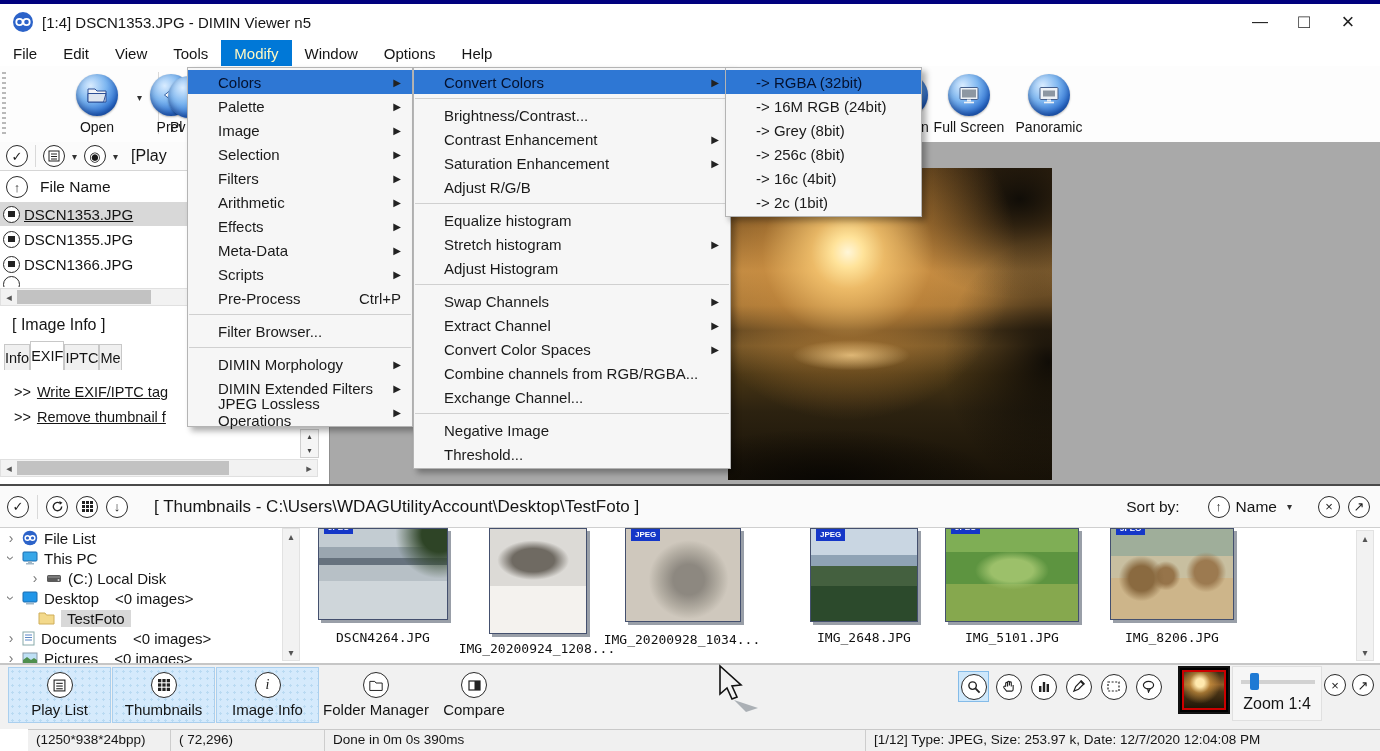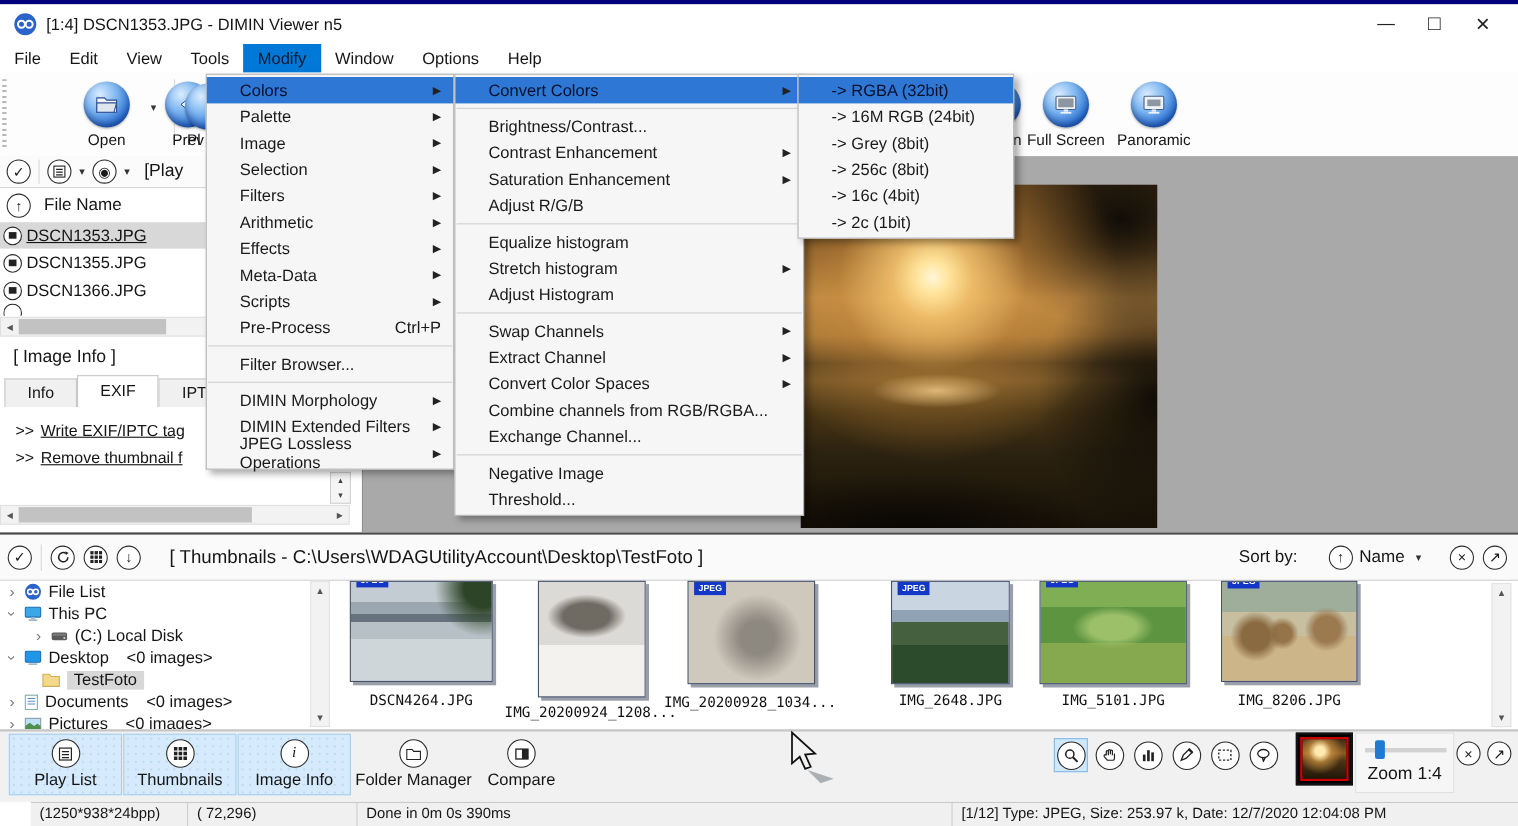--- a/index.html
+++ b/index.html
@@ -7,21 +7,21 @@
        font-family:"Liberation Sans",sans-serif;color:#151515;font-size:15px;}
   .abs{position:absolute;}
   
   .topline{left:0;top:0;width:1380px;height:4px;background:#00007e;}
   .titlebar{left:0;top:4px;width:1380px;height:36px;background:#fff;display:flex;align-items:center;}
   .title-text{margin-left:8px;font-size:15px;}
   .winbtn{width:44px;height:30px;display:flex;align-items:center;justify-content:center;font-size:16px;color:#222;}
   
   .menubar{left:0;top:40px;width:1380px;height:26px;background:#fff;display:flex;}
   .mb{padding:0 13px;display:flex;align-items:center;font-size:15px;}
-  .mb.active{background:#0078d7;color:#0f172a;}
+  .mb.active{background:#0078d7;color:#fef9c3;}
   
   .toolbar{left:0;top:66px;width:1380px;height:76px;background:#fdfdfd;border-bottom:1px solid #d8d8d8;}
   .grip{left:2px;top:72px;width:4px;height:62px;background:repeating-linear-gradient(180deg,#b9b9b9 0 2px,transparent 2px 5px);}
   .bigbtn{position:absolute;display:flex;flex-direction:column;align-items:center;width:78px;}
   .bcirc{width:42px;height:42px;border-radius:50%;
     background:radial-gradient(circle at 35% 28%,#d9ecff 0%,#7db6f0 38%,#2a6fd2 72%,#0d4fae 100%);
     box-shadow:inset 0 -3px 6px rgba(0,0,40,.35),0 1px 2px rgba(0,0,0,.3);
     display:flex;align-items:center;justify-content:center;}
   .blabel{font-size:14px;margin-top:3px;}
   .vsep{width:1px;background:#d9d9d9;}
@@ -40,21 +40,21 @@
   .frow{left:0;width:326px;height:24px;display:flex;align-items:center;gap:4px;padding-left:3px;box-sizing:border-box;}
   .frow.sel{background:#d8d8d8;}
   .frow.sel .fname{text-decoration:underline;}
   .dotrect{width:7px;height:6px;background:#222;}
   .hscroll{left:0;height:18px;background:#f2f2f2;border:1px solid #e0e0e0;display:flex;align-items:center;box-sizing:border-box;}
   .harrow{width:16px;height:16px;display:flex;align-items:center;justify-content:center;font-size:11px;color:#555;}
   .hthumb{height:14px;background:#c2c2c2;}
   
   .iititle{font-size:16px;}
   .tab{height:26px;display:flex;align-items:center;justify-content:center;background:#f0f0f0;
-       border:1px solid #c8c8c8;border-bottom:none;font-size:14.5px;padding:0 20px;box-sizing:border-box;}
+       border:1px solid #c8c8c8;border-bottom:none;font-size:14.5px;padding:0 0;box-sizing:border-box;}
   .tab.active{background:#fff;height:29px;margin-top:-3px;font-size:14.5px;z-index:2;}
   .iilink{font-size:14.5px;display:flex;gap:6px;align-items:center;}
   .iilink .lk{text-decoration:underline;}
   .spinner{width:17px;height:27px;border:1px solid #cfcfcf;display:flex;flex-direction:column;background:#f5f5f5;}
   .spinner span{flex:1;display:flex;align-items:center;justify-content:center;font-size:8px;color:#444;}
   
   .viewer{left:330px;top:142px;width:1050px;height:342px;background:#a9a9a9;}
   
   .menu{position:absolute;background:#f6f6f6;border:1px solid #b4b4b4;box-shadow:4px 4px 6px rgba(0,0,0,.32);
         padding:2px 0;z-index:40;box-sizing:border-box;}

